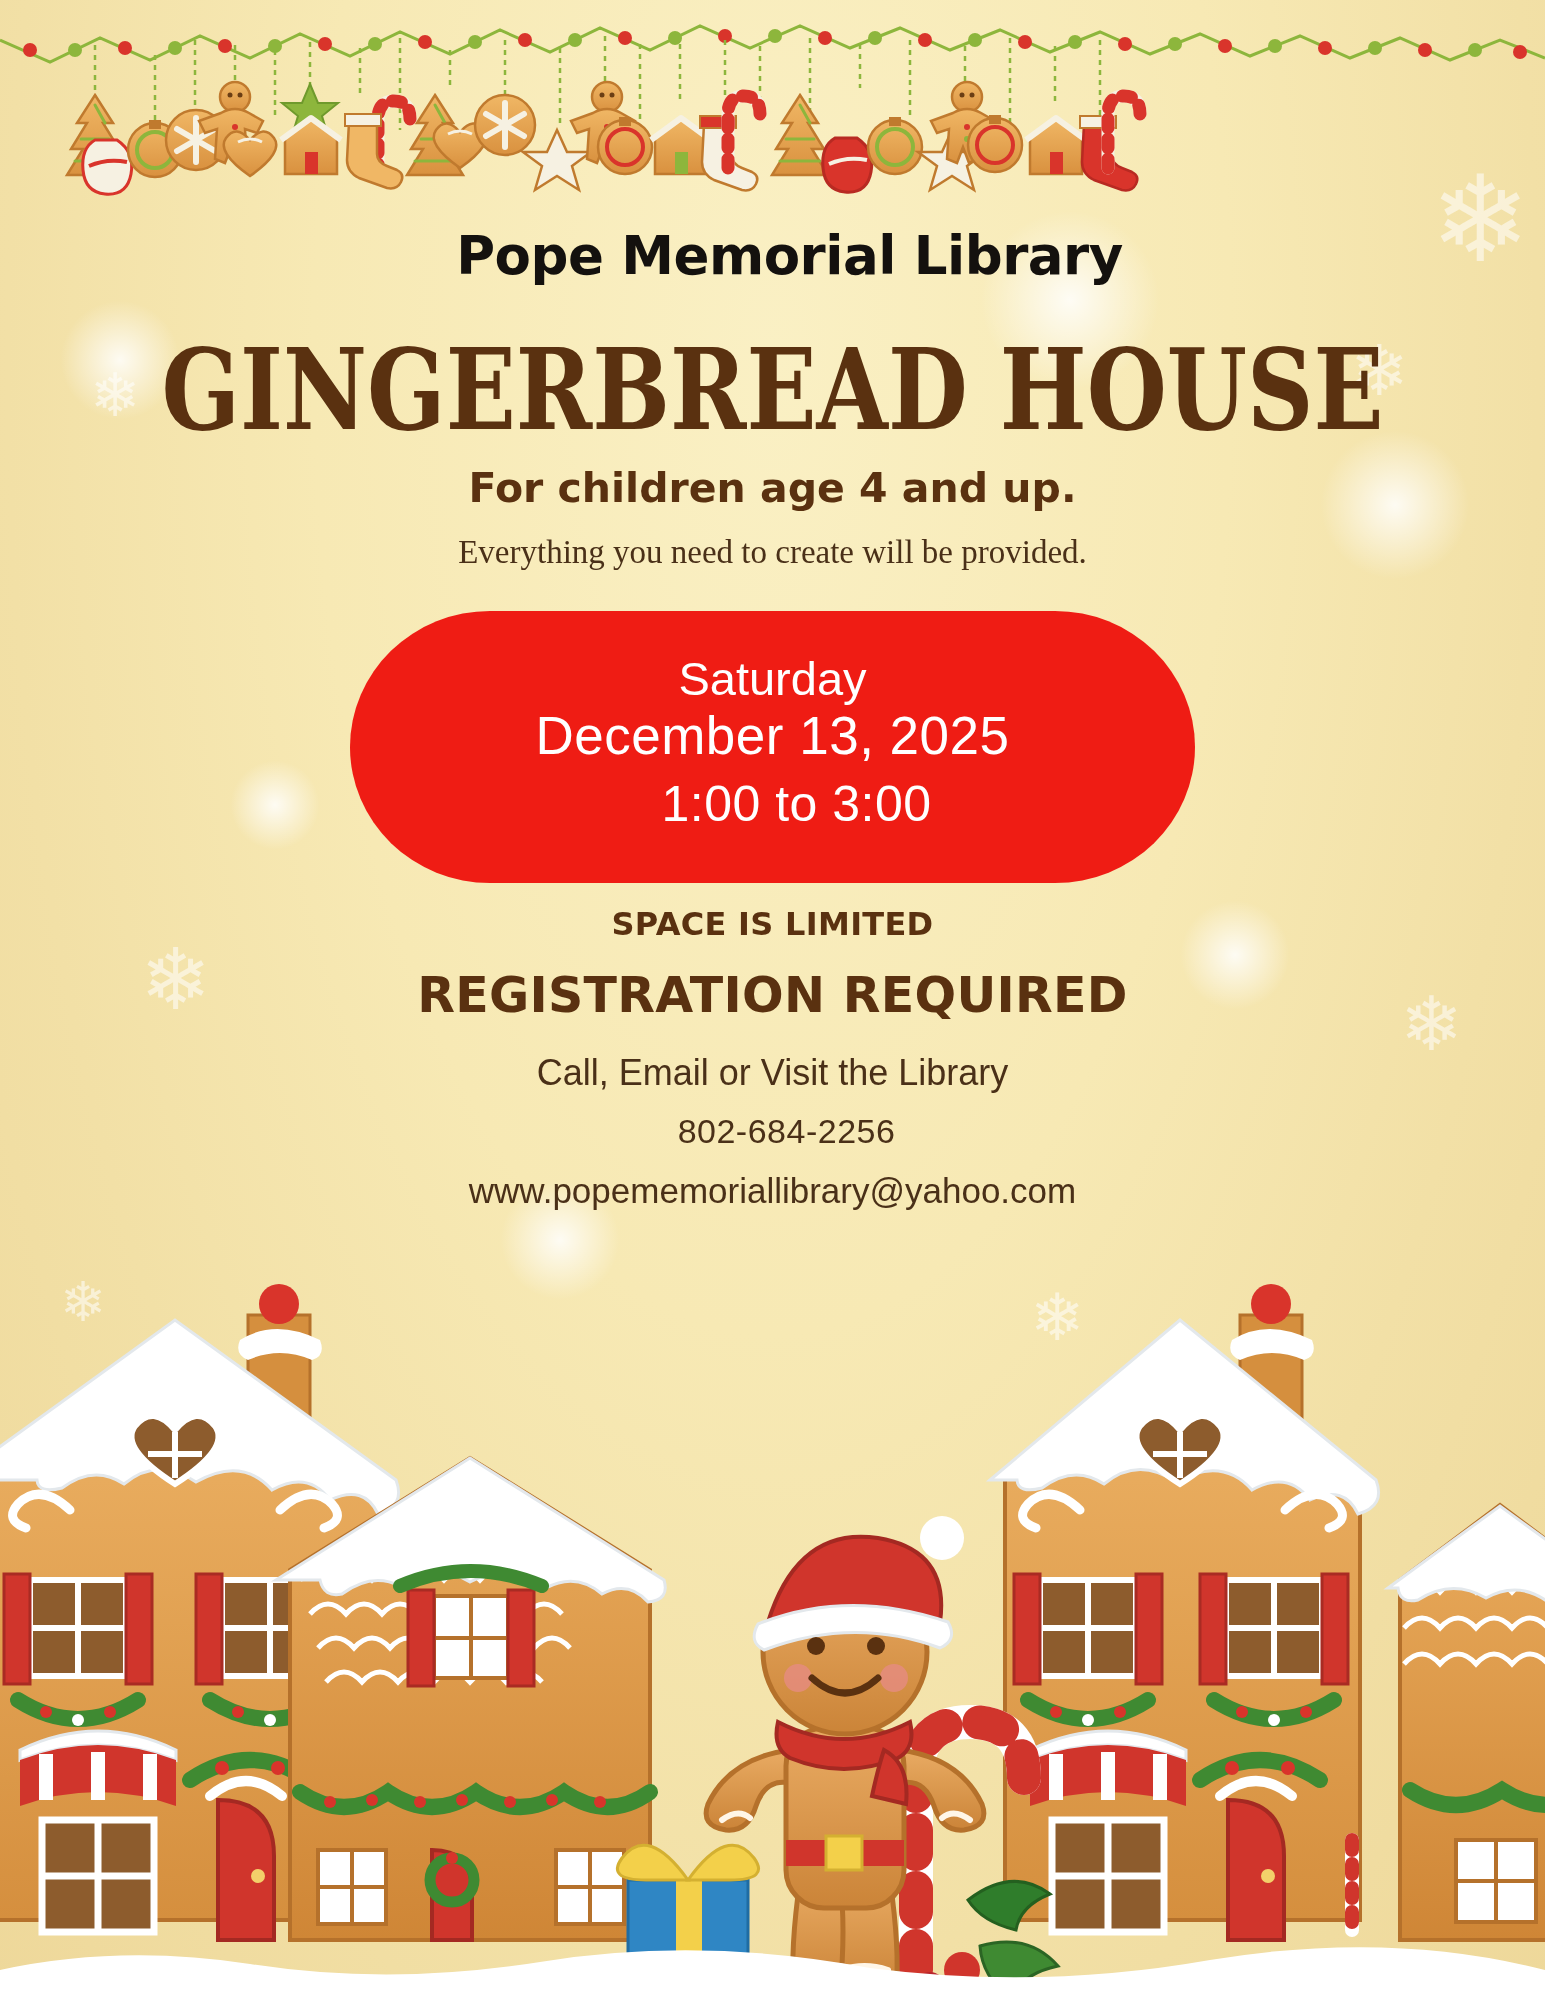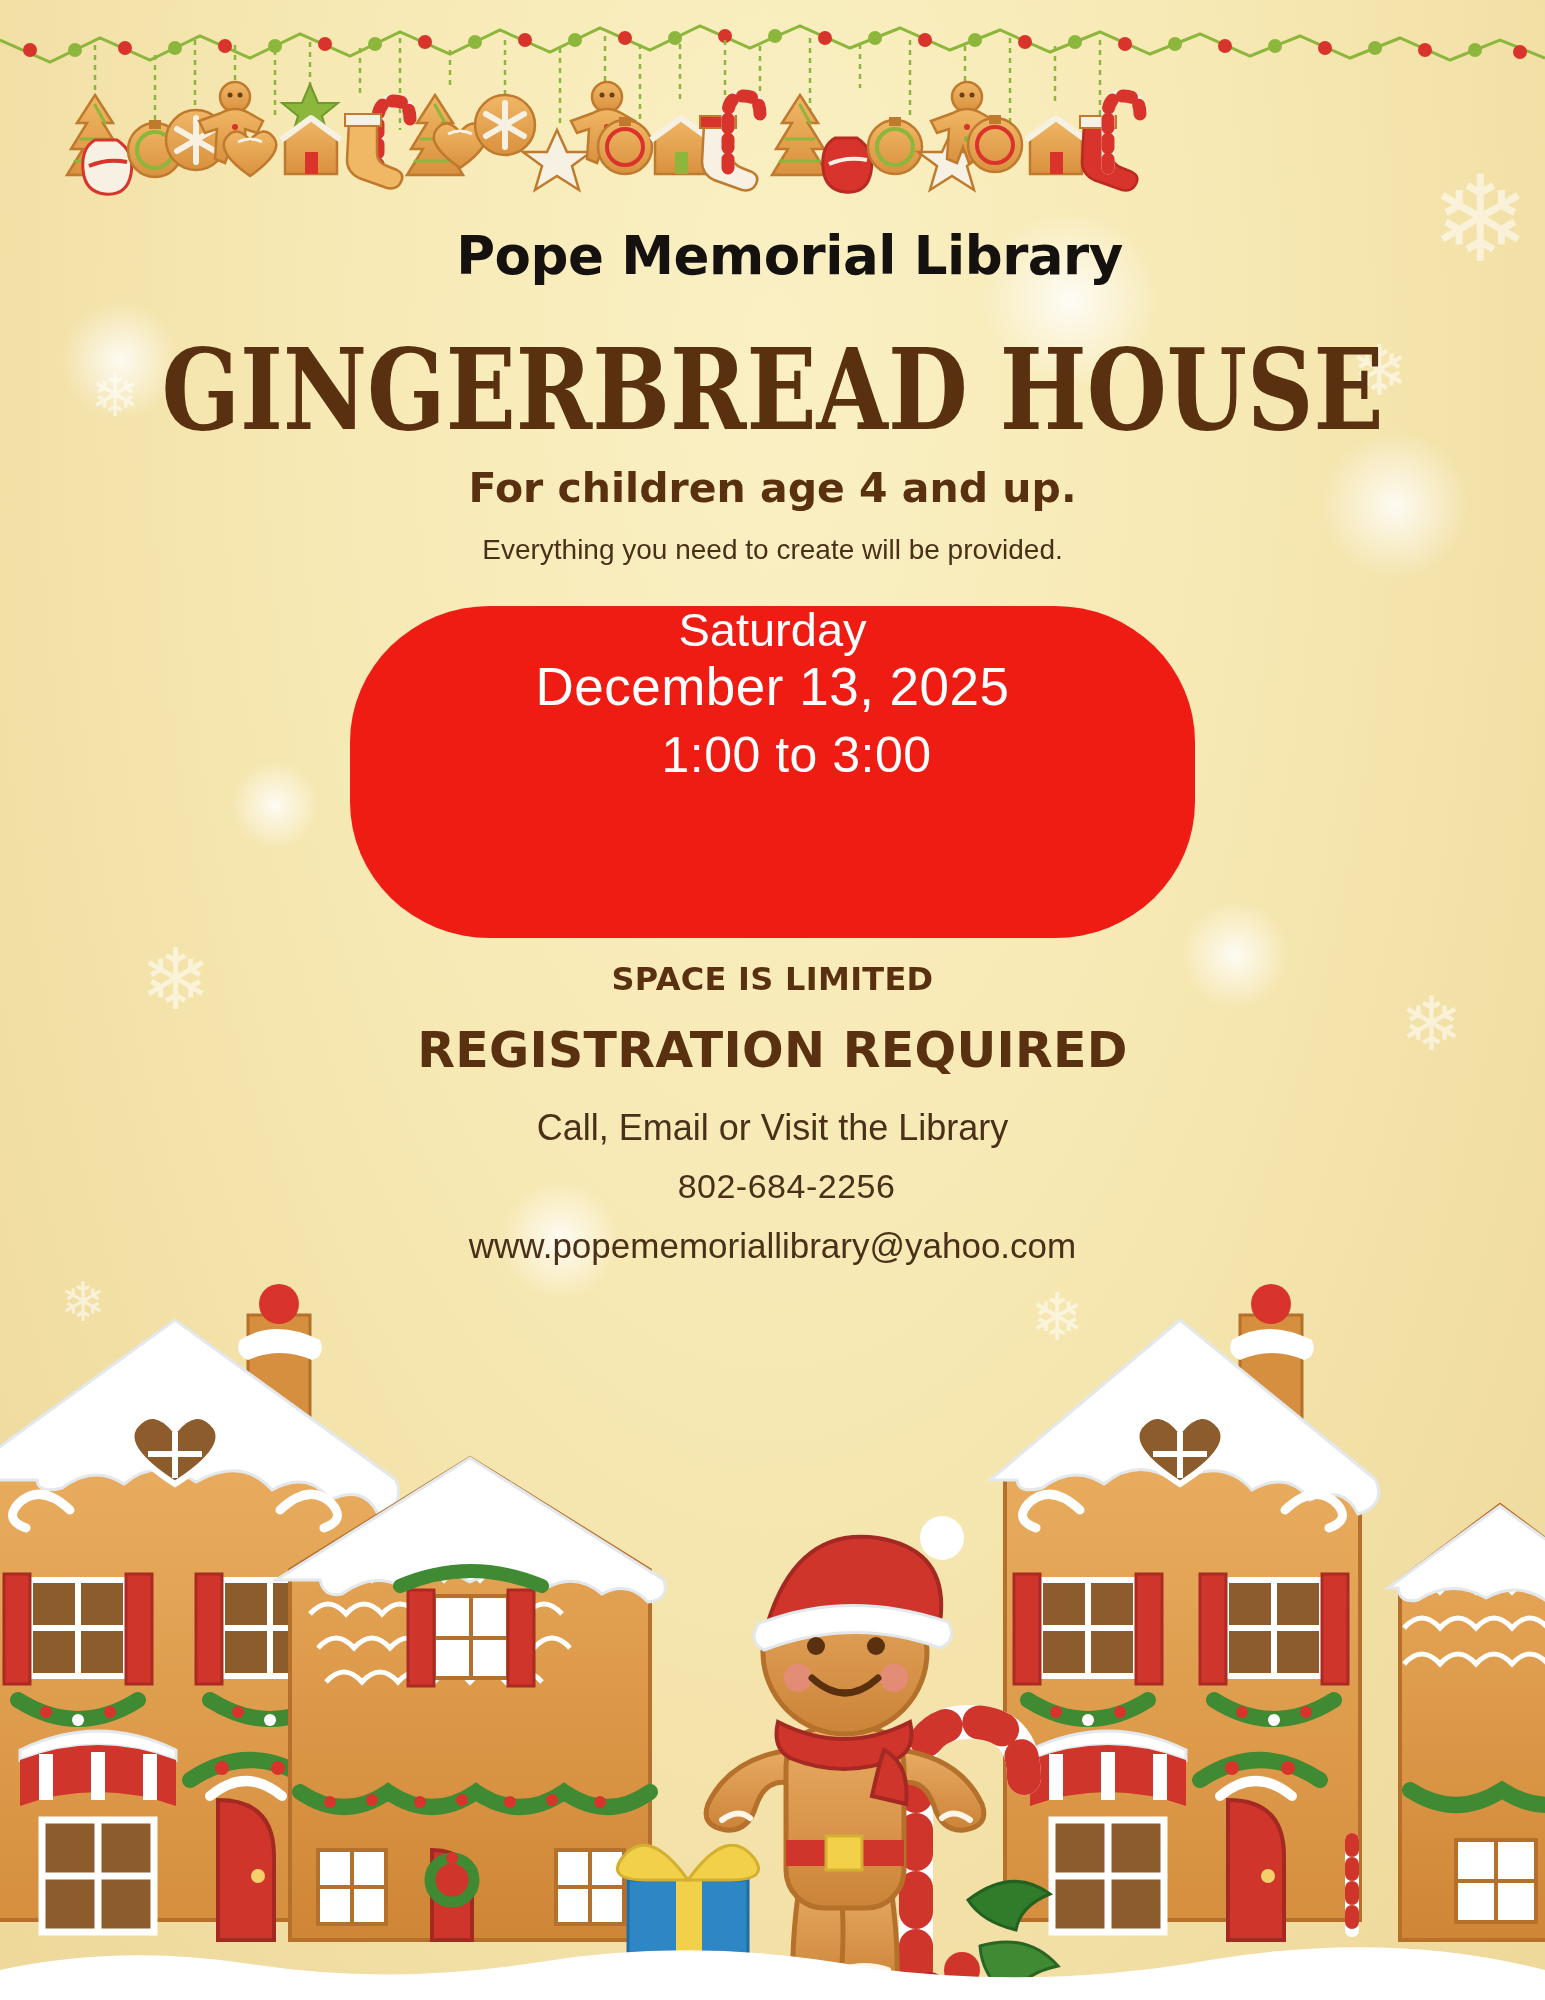--- a/index.html
+++ b/index.html
@@ -84,36 +84,37 @@
     letter-spacing: -1px;
   }
   .age-line {
     font-family: "DejaVu Sans", sans-serif;
     font-size: 41px;
     font-weight: bold;
     color: #5a3110;
     margin: 32px 0 0 0;
   }
   .provided-line {
-    font-family: Liberation Sans, sans-serif;
-    font-size: 28px;
+    font-family: Liberation Serif, serif;
+    font-size: 33px;
     color: #4a3018;
     margin: 22px 0 0 0;
   }
 
   
   .date-pill {
     margin: 40px auto 0 auto;
     width: 845px;
-    height: 332px;
+    height: 272px;
     background: #ef1c14;
     border-radius: 140px / 136px;
     display: flex;
     flex-direction: column;
     align-items: center;
+    justify-content: center;
     color: #ffffff;
   }
   .date-line-1 {
     font-family: "Liberation Sans", sans-serif;
     font-size: 47px;
     line-height: 1.02;
   }
   .date-line-2 {
     font-family: "Liberation Sans", sans-serif;
     font-size: 53px;

